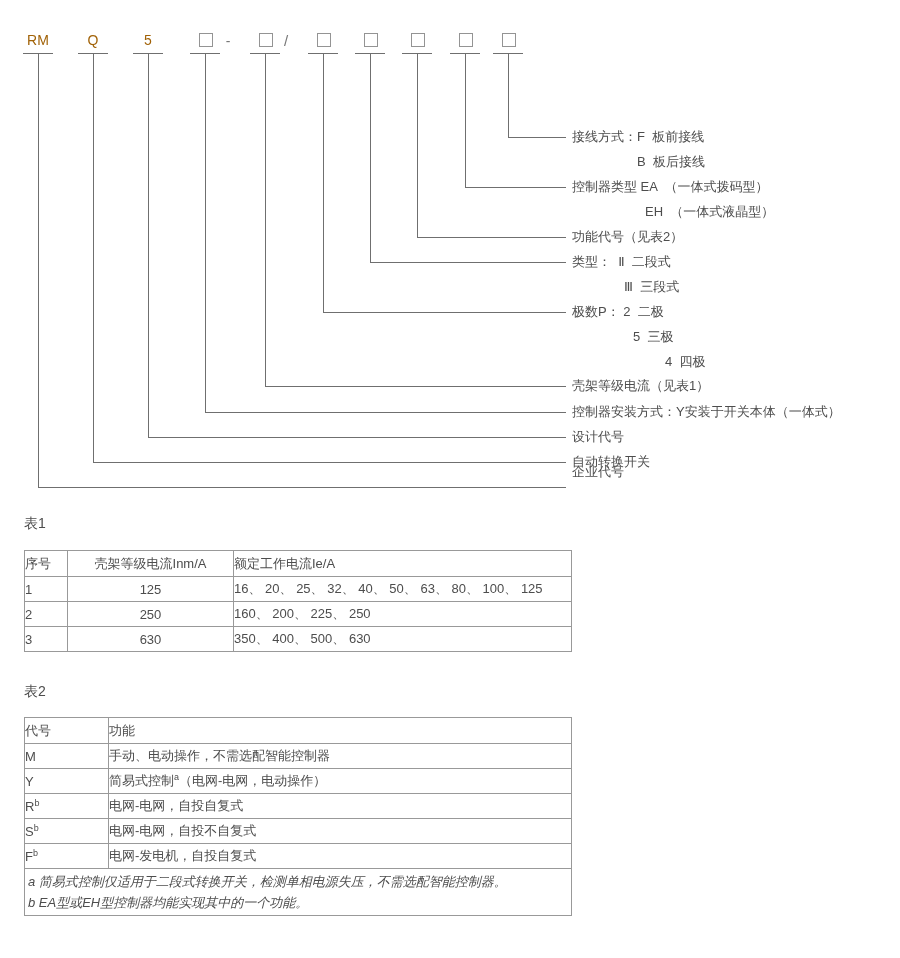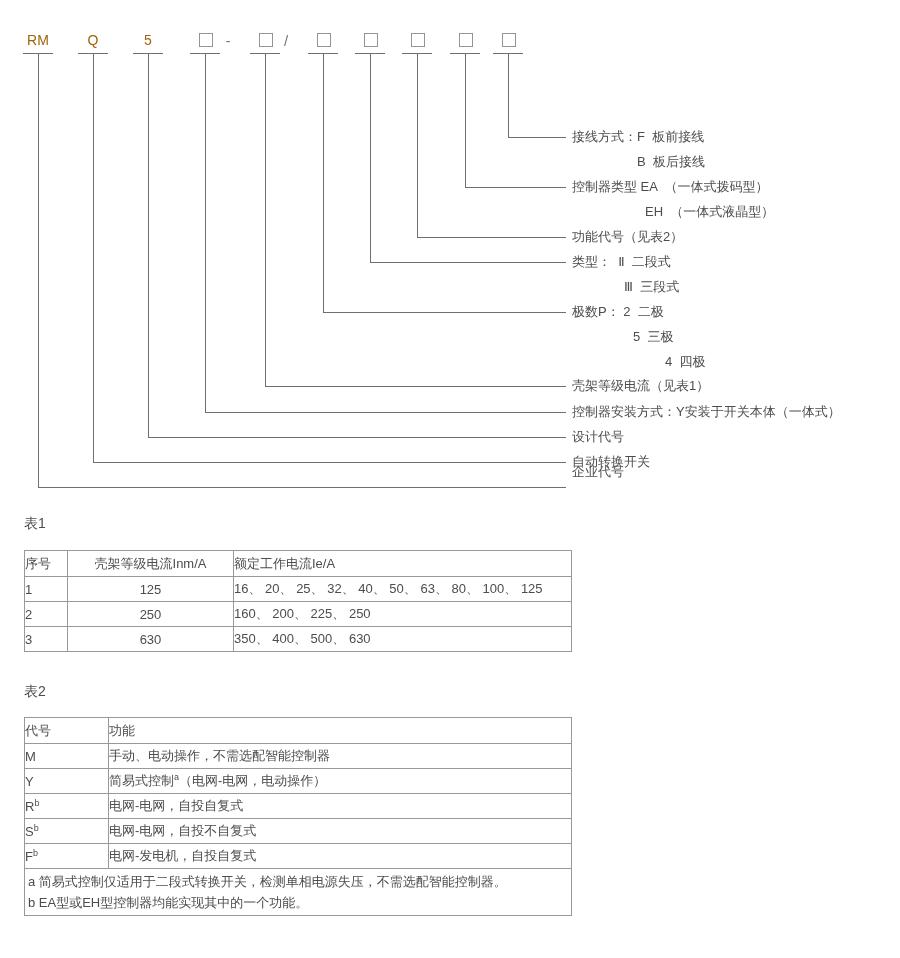--- a/index.html
+++ b/index.html
@@ -21,21 +21,21 @@
   table.spec th,table.spec td{border:1px solid #999999;font-weight:normal;padding:0;white-space:nowrap;overflow:hidden;}
   table.spec th{height:25px;}
   table.spec td{height:24px;}
   .al{text-align:left;padding-left:7px;margin-top:31px;}
   .ac-pr{text-align:center;padding-right:32px;}
   .ac-hdr{text-align:left;padding-right:20px;}
   .al-ind{text-align:left;padding-left:19px;}
   .t2-code{text-align:left;padding-left:11px;}
   .t2-func{text-align:left;padding-left:42px;}
   .footnote-cell{padding:2px 6px 2px 3px !important;white-space:normal !important;}
-  .footnote-line{font-size:13px;line-height:21px;white-space:nowrap;}
+  .footnote-line{font-size:13px;line-height:21px;white-space:nowrap;font-style:italic;}
   sup{font-size:9px;line-height:0;}
 </style>
 </head>
 <body>
 
 <div class="page">
 
   <div>
 
     <span class="sym" style="left:38px;">RM</span>

